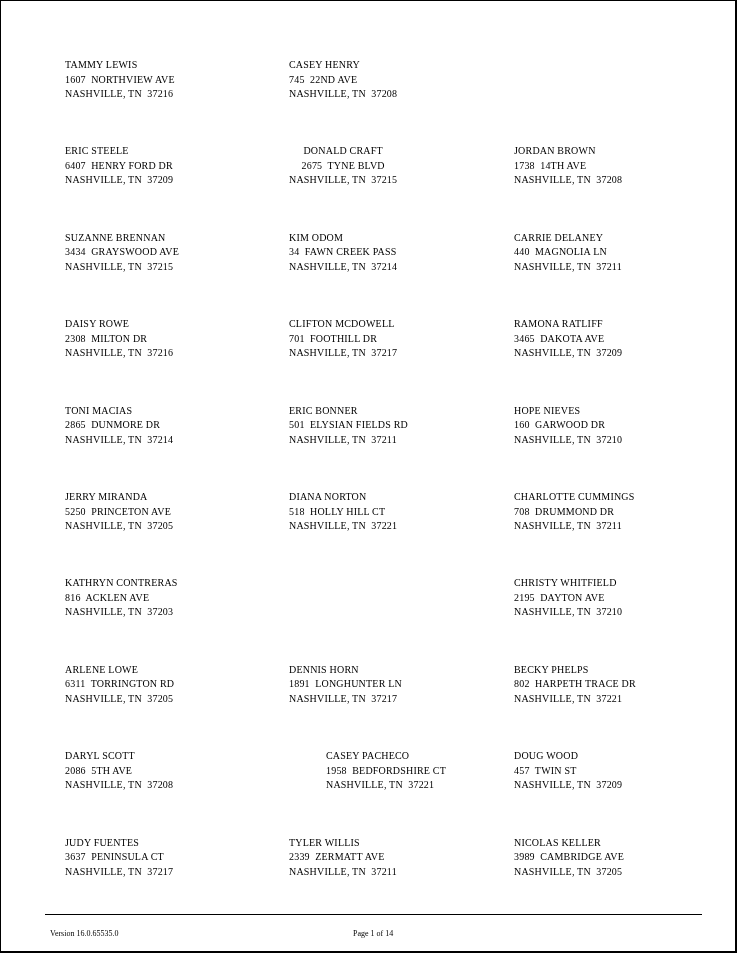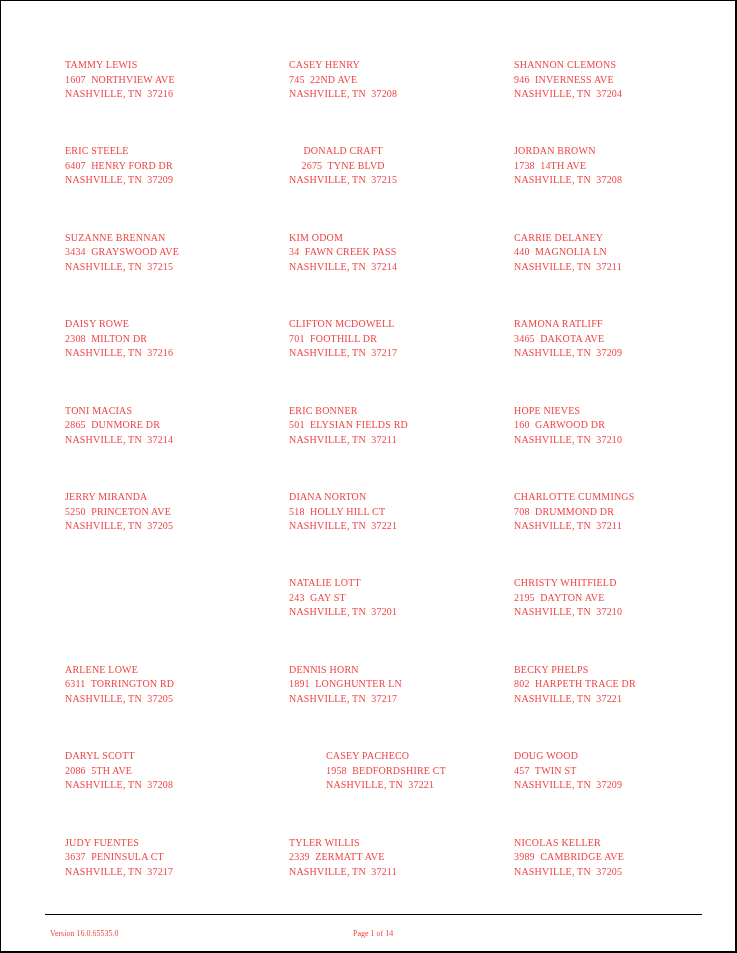--- a/index.html
+++ b/index.html
@@ -7,21 +7,21 @@
   .page {
     position: absolute; left: 0; top: 0;
     width: 735px; height: 951px;
     border: 1px solid #000;
     border-bottom-width: 2px;
     border-right-width: 2px;
     box-sizing: border-box;
     width: 737px; height: 953px;
     background: #fff;
     font-family: "Liberation Serif", "DejaVu Serif", serif;
-    color: #ef4444;
+    color: #000000;
   }
   .labels {
     position: absolute; left: 0; top: 0; width: 100%; height: 100%;
   }
   .label {
     position: absolute;
     font-size: 10px;
     line-height: 14.5px;
     letter-spacing: 0.2px;
     white-space: pre;
@@ -41,37 +41,36 @@
     font-size: 8px; line-height: 10px;
   }
 </style>
 </head>
 <body>
 
 <div class="page">
   <div class="labels" id="labels">
       <div class="label" style="left: 64px; top: 57px;"><span>TAMMY LEWIS</span><span>1607  NORTHVIEW AVE</span><span>NASHVILLE, TN  37216</span></div>
       <div class="label" style="left: 288px; top: 57px;"><span>CASEY HENRY</span><span>745  22ND AVE</span><span>NASHVILLE, TN  37208</span></div>
-      <div class="label" style="left: 513px; top: 57px;"><span>SHANNON CLEMONS</span><span>946  INVERNESS AVE</span><span>NASHVILLE, TN  37204</span></div>
       <div class="label" style="left: 64px; top: 143.4px;"><span>ERIC STEELE</span><span>6407  HENRY FORD DR</span><span>NASHVILLE, TN  37209</span></div>
       <div class="label" style="left: 288px; top: 143.4px; text-align: center;"><span>DONALD CRAFT</span><span>2675  TYNE BLVD</span><span>NASHVILLE, TN  37215</span></div>
       <div class="label" style="left: 513px; top: 143.4px;"><span>JORDAN BROWN</span><span>1738  14TH AVE</span><span>NASHVILLE, TN  37208</span></div>
       <div class="label" style="left: 64px; top: 229.8px;"><span>SUZANNE BRENNAN</span><span>3434  GRAYSWOOD AVE</span><span>NASHVILLE, TN  37215</span></div>
       <div class="label" style="left: 288px; top: 229.8px;"><span>KIM ODOM</span><span>34  FAWN CREEK PASS</span><span>NASHVILLE, TN  37214</span></div>
       <div class="label" style="left: 513px; top: 229.8px; font-family: Liberation Serif, serif;"><span>CARRIE DELANEY</span><span>440  MAGNOLIA LN</span><span>NASHVILLE, TN  37211</span></div>
       <div class="label" style="left: 64px; top: 316.2px;"><span>DAISY ROWE</span><span>2308  MILTON DR</span><span>NASHVILLE, TN  37216</span></div>
       <div class="label" style="left: 288px; top: 316.2px;"><span>CLIFTON MCDOWELL</span><span>701  FOOTHILL DR</span><span>NASHVILLE, TN  37217</span></div>
       <div class="label" style="left: 513px; top: 316.2px;"><span>RAMONA RATLIFF</span><span>3465  DAKOTA AVE</span><span>NASHVILLE, TN  37209</span></div>
       <div class="label" style="left: 64px; top: 402.6px;"><span>TONI MACIAS</span><span>2865  DUNMORE DR</span><span>NASHVILLE, TN  37214</span></div>
       <div class="label" style="left: 288px; top: 402.6px;"><span>ERIC BONNER</span><span>501  ELYSIAN FIELDS RD</span><span>NASHVILLE, TN  37211</span></div>
       <div class="label" style="left: 513px; top: 402.6px;"><span>HOPE NIEVES</span><span>160  GARWOOD DR</span><span>NASHVILLE, TN  37210</span></div>
       <div class="label" style="left: 64px; top: 489px;"><span>JERRY MIRANDA</span><span>5250  PRINCETON AVE</span><span>NASHVILLE, TN  37205</span></div>
       <div class="label" style="left: 288px; top: 489px;"><span>DIANA NORTON</span><span>518  HOLLY HILL CT</span><span>NASHVILLE, TN  37221</span></div>
       <div class="label" style="left: 513px; top: 489px;"><span>CHARLOTTE CUMMINGS</span><span>708  DRUMMOND DR</span><span>NASHVILLE, TN  37211</span></div>
-      <div class="label" style="left: 288px; top: 575.4px;"><span>NATALIE LOTT</span><span>243  GAY ST</span><span>NASHVILLE, TN  37201</span></div>
+      <div class="label" style="left: 64px; top: 575.4px;"><span>KATHRYN CONTRERAS</span><span>816  ACKLEN AVE</span><span>NASHVILLE, TN  37203</span></div>
       <div class="label" style="left: 513px; top: 575.4px;"><span>CHRISTY WHITFIELD</span><span>2195  DAYTON AVE</span><span>NASHVILLE, TN  37210</span></div>
       <div class="label" style="left: 64px; top: 661.8px;"><span>ARLENE LOWE</span><span>6311  TORRINGTON RD</span><span>NASHVILLE, TN  37205</span></div>
       <div class="label" style="left: 288px; top: 661.8px;"><span>DENNIS HORN</span><span>1891  LONGHUNTER LN</span><span>NASHVILLE, TN  37217</span></div>
       <div class="label" style="left: 513px; top: 661.8px;"><span>BECKY PHELPS</span><span>802  HARPETH TRACE DR</span><span>NASHVILLE, TN  37221</span></div>
       <div class="label" style="left: 64px; top: 748.2px;"><span>DARYL SCOTT</span><span>2086  5TH AVE</span><span>NASHVILLE, TN  37208</span></div>
       <div class="label" style="left: 288px; top: 748.2px; margin-left: 37px;"><span>CASEY PACHECO</span><span>1958  BEDFORDSHIRE CT</span><span>NASHVILLE, TN  37221</span></div>
       <div class="label" style="left: 513px; top: 748.2px;"><span>DOUG WOOD</span><span>457  TWIN ST</span><span>NASHVILLE, TN  37209</span></div>
       <div class="label" style="left: 64px; top: 834.6px;"><span>JUDY FUENTES</span><span>3637  PENINSULA CT</span><span>NASHVILLE, TN  37217</span></div>
       <div class="label" style="left: 288px; top: 834.6px;"><span>TYLER WILLIS</span><span>2339  ZERMATT AVE</span><span>NASHVILLE, TN  37211</span></div>
       <div class="label" style="left: 513px; top: 834.6px;"><span>NICOLAS KELLER</span><span>3989  CAMBRIDGE AVE</span><span>NASHVILLE, TN  37205</span></div>

